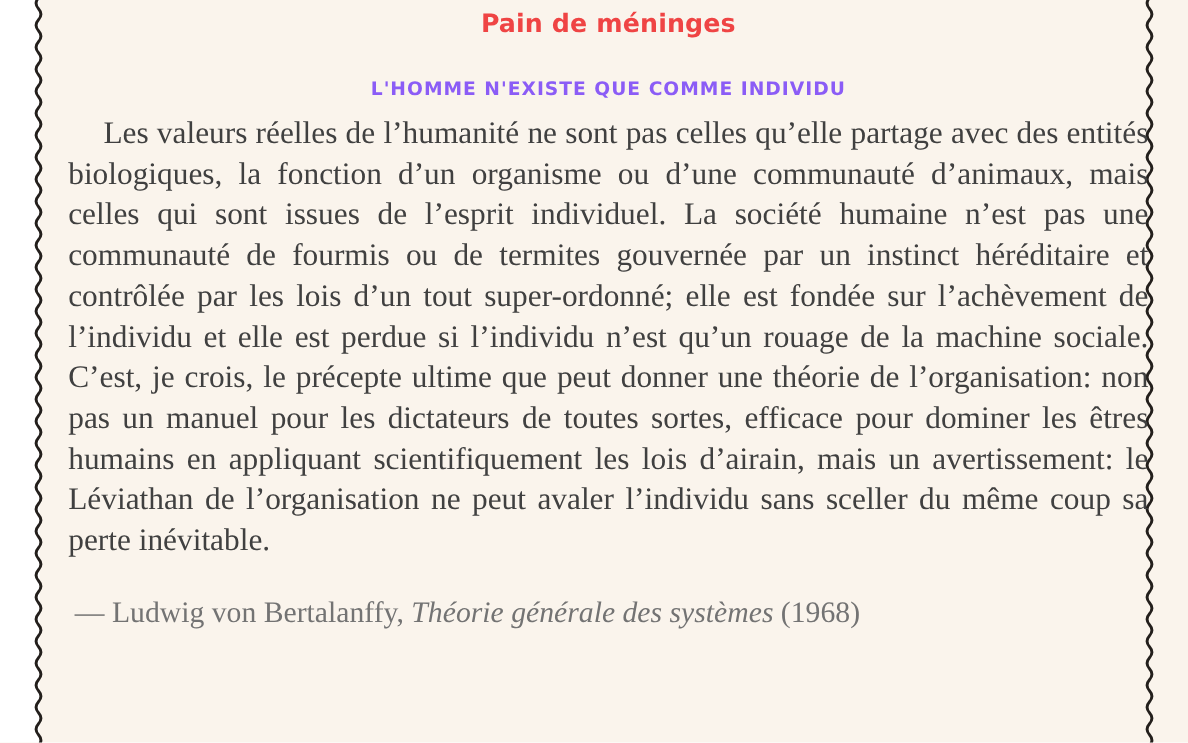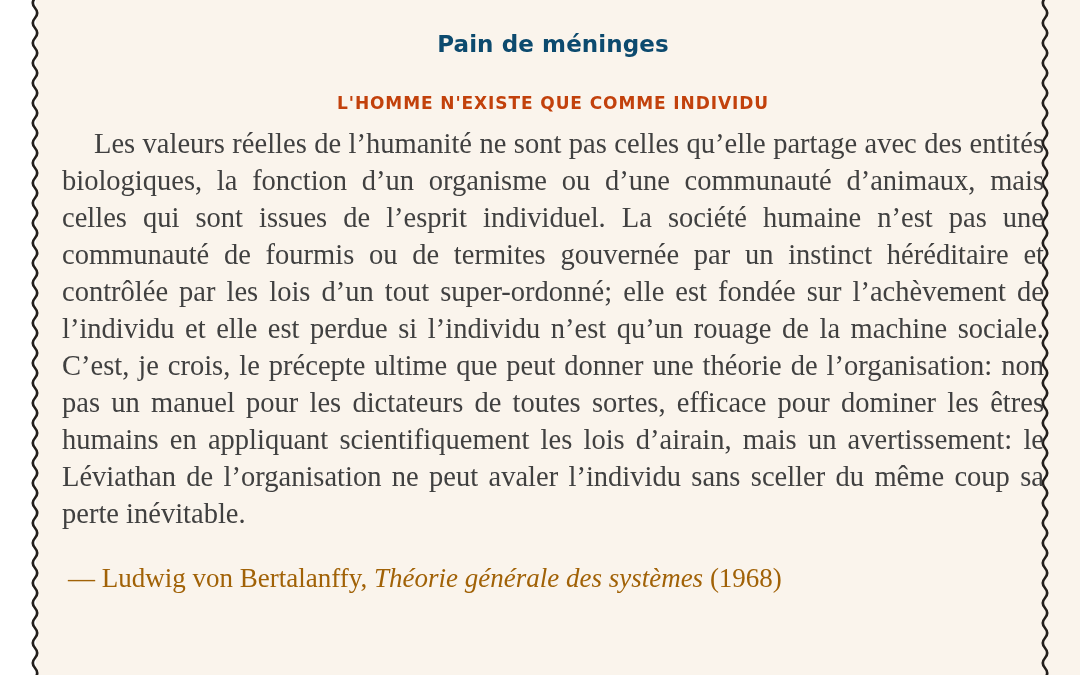--- a/index.html
+++ b/index.html
@@ -45,40 +45,40 @@
   .content {
     position: absolute;
     left: 62px;
     top: 0;
     width: 982px;
     height: 675px;
   }
 
   .quote-title {
     margin: 0;
-    padding-top: 30px;
+    padding-top: 8px;
     text-align: center;
     font-family: "DejaVu Sans", sans-serif;
     font-weight: bold;
     font-size: 23px;
     line-height: 28px;
     letter-spacing: 0.1px;
-    color: #0c4a6e;
+    color: #ef4444;
   }
 
   .quote-subtitle {
     margin: 0;
     padding-top: 34px;
     text-align: center;
     font-family: "DejaVu Sans", sans-serif;
     font-weight: bold;
     font-size: 17px;
     line-height: 22px;
     letter-spacing: 0.9px;
-    color: #c2410c;
+    color: #8b5cf6;
   }
 
   .quote-body {
     margin: 0;
     padding-top: 11px;
     text-align: justify;
     text-justify: inter-word;
     font-family: "Liberation Serif", serif;
     font-size: 28.5px;
     line-height: 37px;
@@ -87,21 +87,21 @@
     hyphens: manual;
   }
 
   .attribution {
     margin: 0;
     padding-top: 28px;
     padding-left: 6px;
     font-family: "Liberation Serif", serif;
     font-size: 27px;
     line-height: 36px;
-    color: #a16207;
+    color: #737373;
     white-space: nowrap;
   }
   .attribution .work { font-style: italic; }
 </style>
 </head>
 <body>
 
 <div class="page">
 
   <div class="panel"></div>

